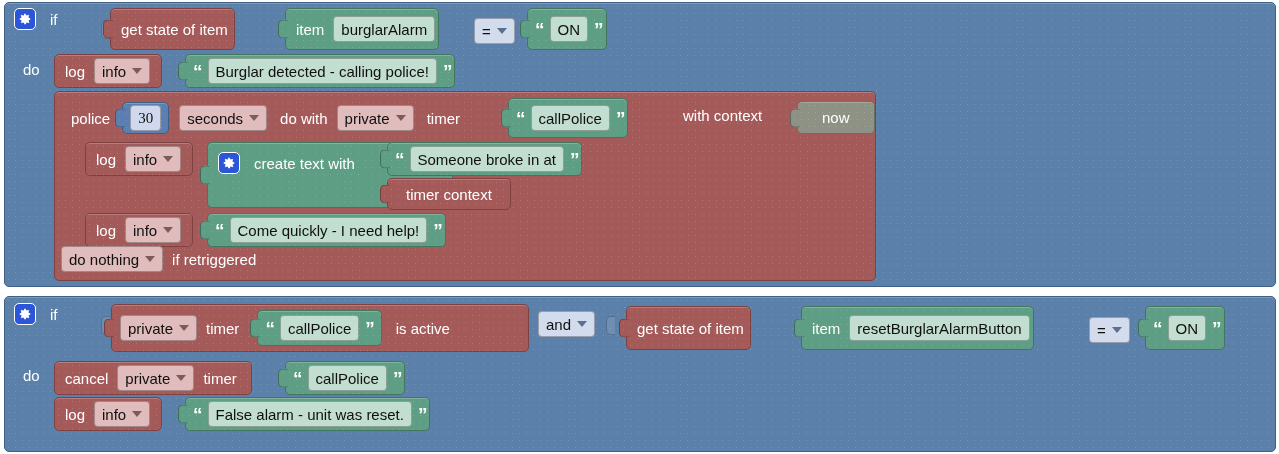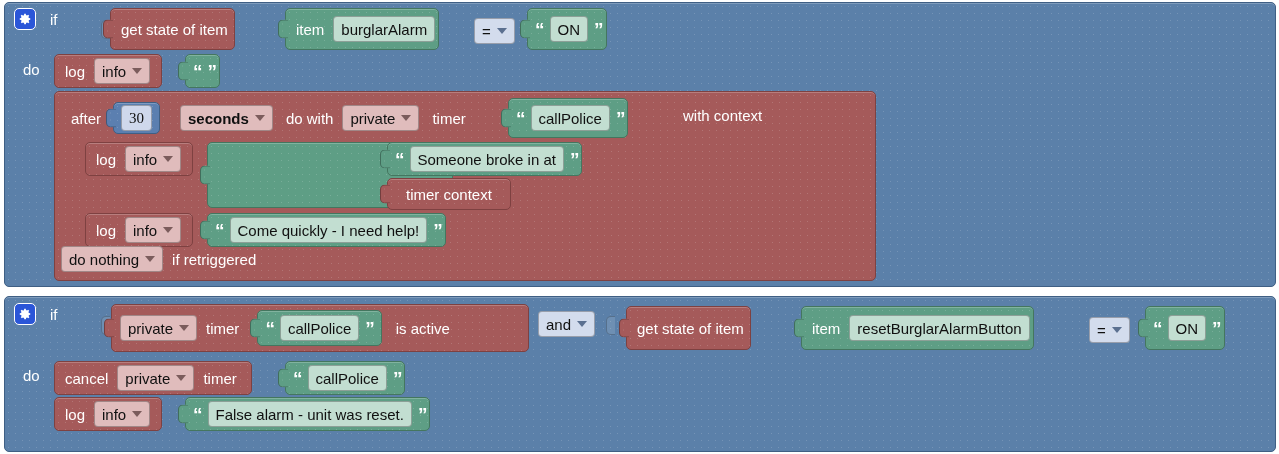--- a/index.html
+++ b/index.html
@@ -148,61 +148,74 @@
     <div class="blk action" style="left:49px; top:51px; height:34px; padding-left:4px;">
       <span class="lbl">log</span>
       <div class="field on-action">
         <span>info</span>
         <i class="caret"></i>
       </div>
       <span style="display:inline-block;width:8px;"></span>
     </div>
     <div class="blk text notch-l" style="left:180px; top:51px; height:34px; padding-left:4px;">
       <span class="quote">“</span>
+      <span class="field on-text">Burglar detected - calling police!</span>
       <span class="quote">”</span>
     </div>
 
     <div class="blk action" style="left:49px; top:88px; width:822px; height:190px; display:block;">
 
       <div style="position:absolute; left:10px; top:10px; display:flex; align-items:center;">
-        <span class="lbl">after</span>
+        <span class="lbl">police</span>
         <div class="blk mathb notch-l" style="position:relative; left:0; top:0; height:32px; padding:0 4px; margin-left:6px;font-family:Liberation Serif, serif;">
           <span class="field on-math">30</span>
         </div>
-        <div class="field on-action" style="margin-left:20px;font-weight:bold;">
+        <div class="field on-action" style="margin-left:10px;">
           <span>seconds</span>
           <i class="caret"></i>
         </div>
         <span class="lbl" style="margin-left:4px;">do with</span>
         <div class="field on-action">
           <span>private</span>
           <i class="caret"></i>
         </div>
         <span class="lbl" style="margin-left:4px;">timer</span>
       </div>
 
       <div class="blk text notch-l" style="left:453px; top:6px; height:40px; padding-left:4px;">
         <span class="quote">“</span>
         <span class="field on-text">callPolice</span>
         <span class="quote">”</span>
       </div>
 
       <span class="lbl" style="position:absolute; left:622px; top:16px;">with context</span>
 
+      <div class="blk greyb notch-l" style="left:742px; top:9px; height:33px; padding:0 18px;">
+        <span class="lbl">now</span>
+      </div>
 
       <div class="blk action" style="left:30px; top:50px; height:34px; padding-left:4px;">
         <span class="lbl">log</span>
         <div class="field on-action">
           <span>info</span>
           <i class="caret"></i>
         </div>
         <span style="display:inline-block;width:8px;"></span>
       </div>
 
       <div class="blk text notch-l" style="left:152px; top:50px; width:246px; height:66px; display:block;">
+        <div style="position:absolute; left:10px; top:9px; display:flex; align-items:center; gap:8px;">
+          <div class="gear">
+            <svg width="14" height="14" viewBox="0 0 16 16" aria-hidden="true">
+              <path fill="#ffffff" d="M8 5.2a2.8 2.8 0 100 5.6 2.8 2.8 0 000-5.6zm0 4.1a1.3 1.3 0 110-2.6 1.3 1.3 0 010 2.6z"></path>
+              <path fill="#ffffff" d="M14 8.9V7.1l-1.6-.3a4.6 4.6 0 00-.5-1.2l.9-1.3-1.2-1.2-1.3.9a4.6 4.6 0 00-1.2-.5L8.9 2H7.1l-.3 1.6a4.6 4.6 0 00-1.2.5l-1.3-.9-1.2 1.2.9 1.3a4.6 4.6 0 00-.5 1.2L2 7.1v1.8l1.6.3c.1.4.3.8.5 1.2l-.9 1.3 1.2 1.2 1.3-.9c.4.2.8.4 1.2.5l.3 1.5h1.8l.3-1.6c.4-.1.8-.3 1.2-.5l1.3.9 1.2-1.2-.9-1.3c.2-.4.4-.8.5-1.2L14 8.9z"></path>
+            </svg>
+          </div>
+          <span class="lbl">create text with</span>
+        </div>
         <div class="socket" style="right:-1px; top:8px;"></div>
         <div class="socket" style="right:-1px; top:44px;"></div>
       </div>
 
       <div class="blk text notch-l" style="left:332px; top:50px; height:34px; padding-left:4px;">
         <span class="quote">“</span>
         <span class="field on-text">Someone broke in at</span>
         <span class="quote">”</span>
       </div>
 

